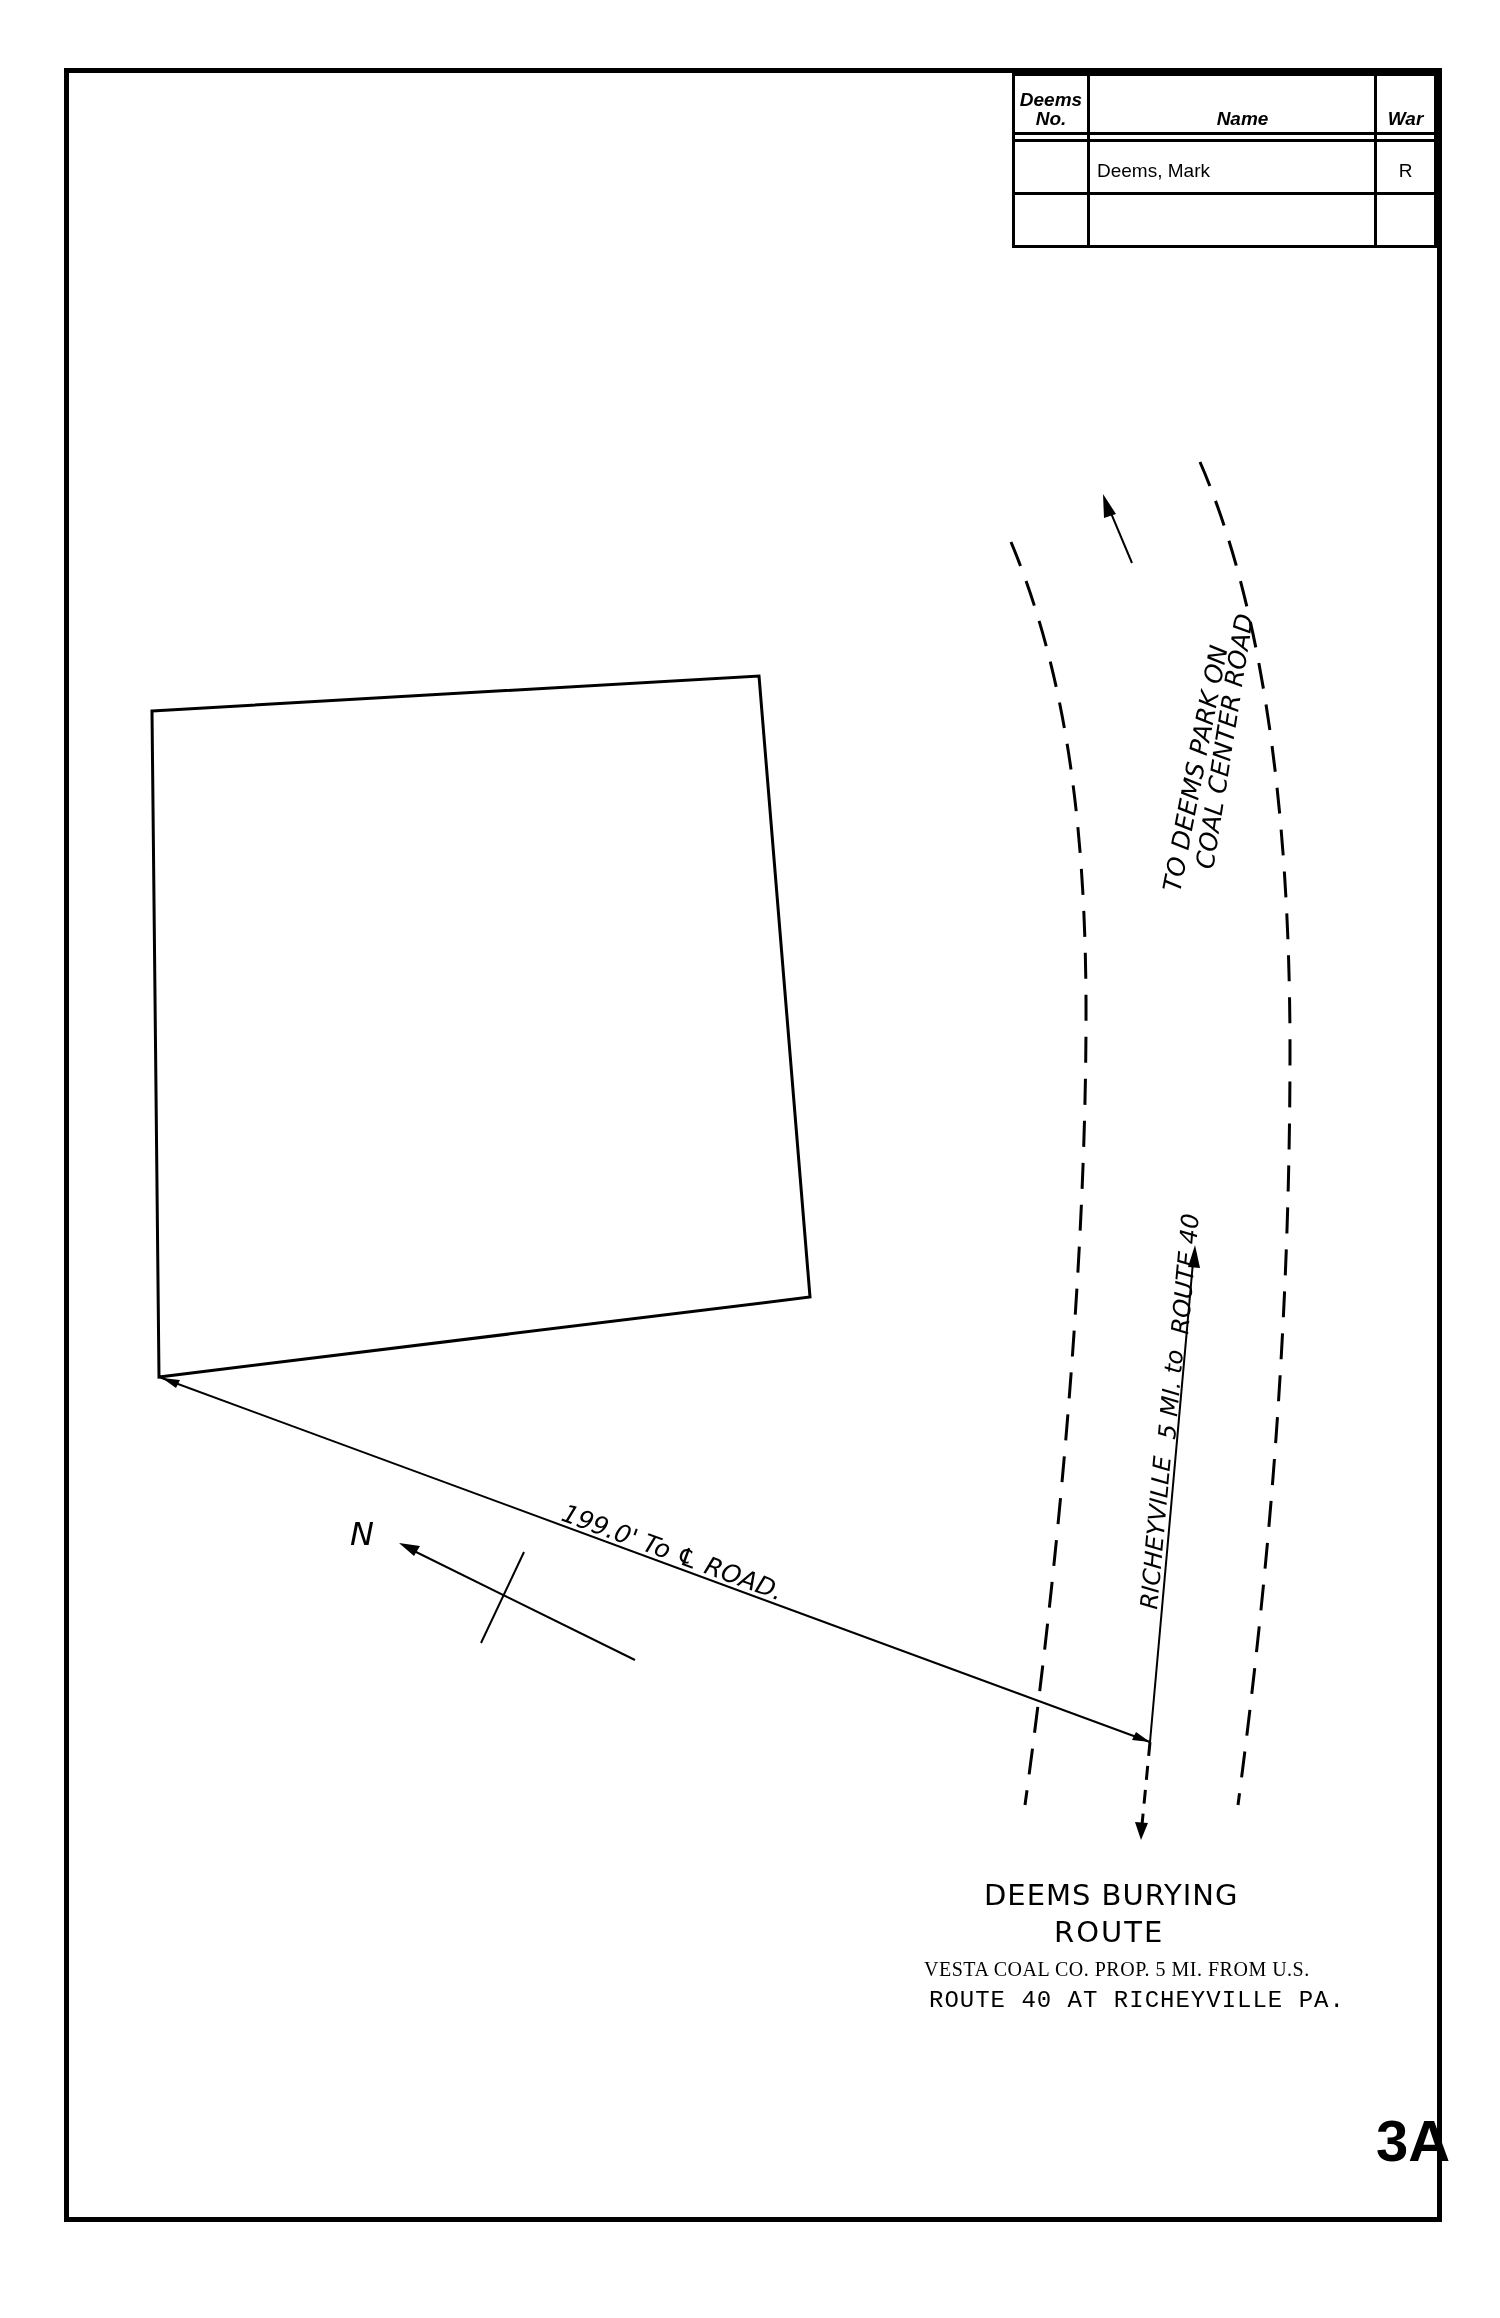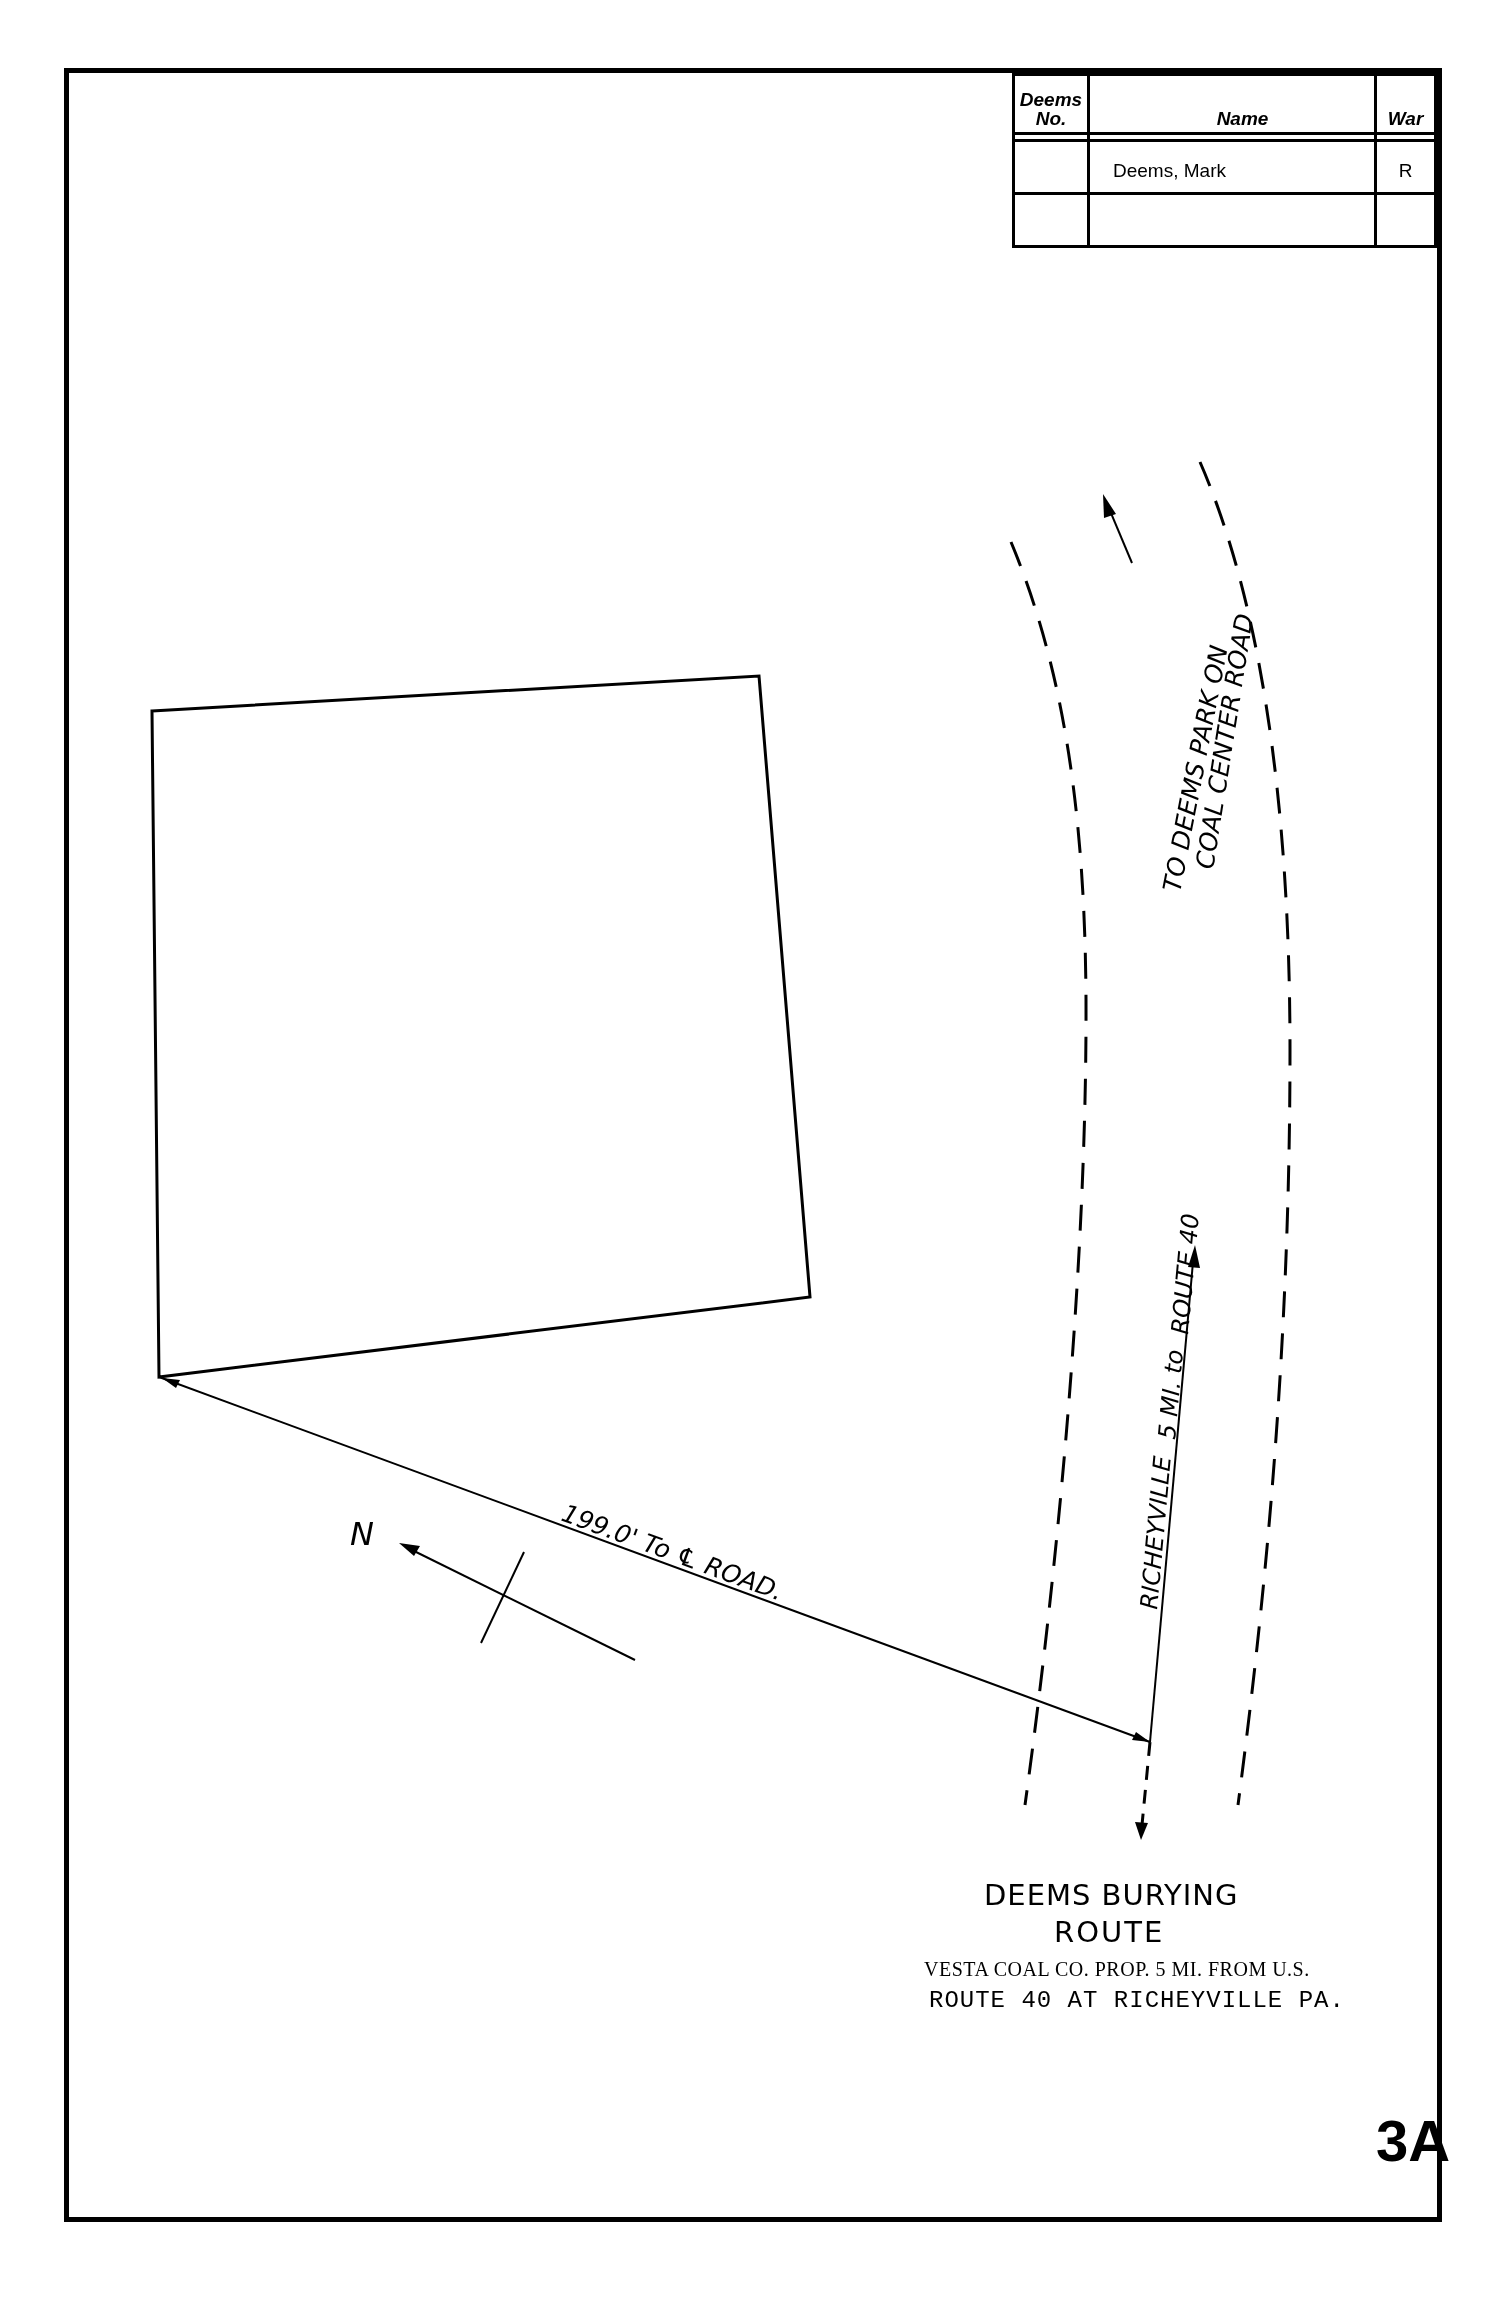--- a/index.html
+++ b/index.html
@@ -6,21 +6,21 @@
   body { width:1500px; height:2318px; position:relative; overflow:hidden; font-family:"Liberation Sans", sans-serif; color:#000; }
   .frame { position:absolute; left:64px; top:68px; width:1368px; height:2144px; border:5px solid #000; box-sizing:content-box; }
   .grave-table { position:absolute; left:1012px; top:73px; width:425px; border-collapse:collapse; table-layout:fixed; }
   .grave-table th, .grave-table td { border:3px solid #000; padding:0; font-family:"Liberation Sans", sans-serif; }
   .grave-table th { height:52px; vertical-align:bottom; font-style:italic; font-weight:bold; font-size:19px; line-height:19px; padding-bottom:4px; }
   .grave-table th.c1 { width:72px; text-align:center; }
   .grave-table th.c2 { text-align:center;padding-left:21px; }
   .grave-table th.c3 { width:57px; text-align:center; }
   .grave-table tr.spacer td { height:4px; border-top:3px solid #000; border-bottom:3px solid #000; }
   .grave-table tr.row td { height:42px; font-size:19px; vertical-align:middle; }
-  .grave-table tr.row td.name { padding-left:23px; padding-top:8px; }
+  .grave-table tr.row td.name { padding-left:7px; padding-top:8px; }
   .grave-table tr.row td.war { text-align:center; padding-top:8px; }
   .grave-table tr.row td.grave { }
   svg.drawing { position:absolute; left:0; top:0; }
   .hand { font-family:"DejaVu Sans", sans-serif; font-style:italic; fill:#000; }
   .title1 { position:absolute; left:984px; top:1878px; width:300px; font-size:29px; letter-spacing:1px; font-family:"DejaVu Sans", sans-serif; white-space:nowrap; }
   .title2 { position:absolute; left:1054px; top:1915px; font-size:29px; letter-spacing:2px; font-family:"DejaVu Sans", sans-serif; white-space:nowrap; }
   .title3 { position:absolute; left:924px; top:1958px; font-size:20px; letter-spacing:0.5px; font-family:Liberation Serif, serif; white-space:nowrap; }
   .title4 { position:absolute; left:929px; top:1987px; font-size:24px; letter-spacing:1px; font-family:Liberation Mono, monospace; white-space:nowrap; }
   .sheet-id { position:absolute; left:1376px; top:2112px; font-size:58px; font-family:"Liberation Sans", sans-serif; line-height:58px;font-weight:bold; }
 </style>

